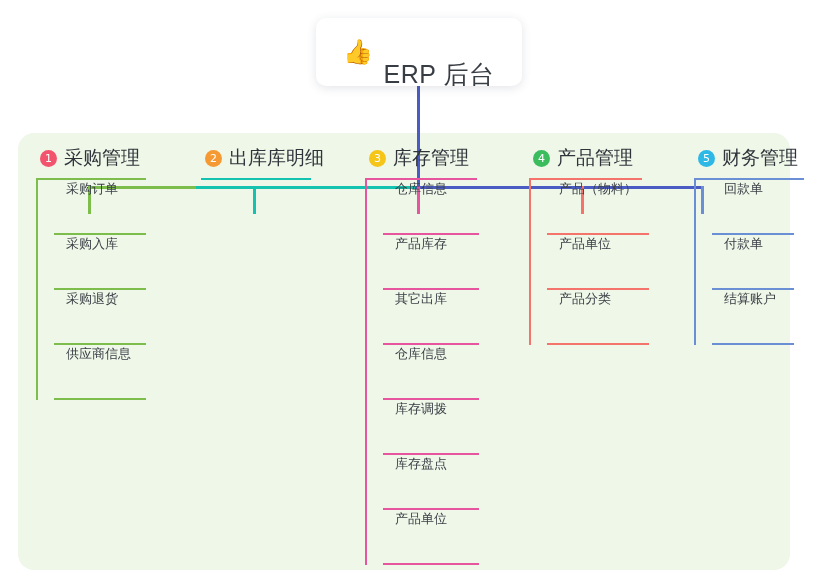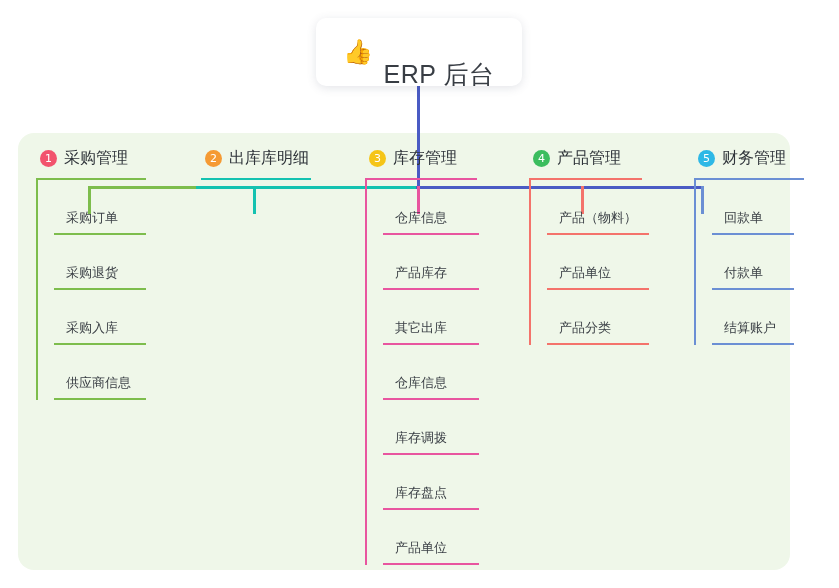--- a/index.html
+++ b/index.html
@@ -103,21 +103,21 @@
     height: 17px;
     border-radius: 50%;
     color: #ffffff;
     font-size: 11px;
     line-height: 17px;
     text-align: center;
     font-family: "DejaVu Sans", sans-serif;
     flex: 0 0 auto;
   }
   .branch-title {
-    font-size: 16px;
+    font-size: 19px;
     color: #2f343a;
     white-space: nowrap;
   }
   .branch-rule {
     height: 2px;
     margin-top: 7px;
   }
   #branch-1 .branch-rule { width: 110px; }
   #branch-2 .branch-rule { width: 110px; }
   #branch-3 .branch-rule { width: 112px; }
@@ -133,21 +133,21 @@
     position: absolute;
     left: 0;
     top: 0;
     bottom: 0;
     width: 2px;
   }
   .leaf-item {
     height: 55px;
     position: relative;
     display: flex;
-    align-items: flex-end;
+    align-items: flex-start;
     box-sizing: border-box;
     padding-bottom: 3px;
   }
   .leaf-label {
     font-size: 13px;
     color: #3a3f45;
     white-space: nowrap;
     padding-left: 12px;
     padding-bottom: 5px;
   }
@@ -189,25 +189,25 @@
       <span class="branch-title">采购管理</span>
     </div>
     <div class="branch-rule" style="background: rgb(125, 189, 76);"></div>
     <div class="leaf-list">
       <div class="leaf-spine" style="background: rgb(125, 189, 76);"></div>
       <div class="leaf-item">
         <span class="leaf-label">采购订单</span>
         <div class="leaf-rule" style="background: rgb(125, 189, 76);"></div>
       </div>
       <div class="leaf-item">
+        <span class="leaf-label">采购入库</span>
+        <div class="leaf-rule" style="background: rgb(125, 189, 76);"></div>
+      </div>
+      <div class="leaf-item">
         <span class="leaf-label">采购退货</span>
-        <div class="leaf-rule" style="background: rgb(125, 189, 76);"></div>
-      </div>
-      <div class="leaf-item">
-        <span class="leaf-label">采购入库</span>
         <div class="leaf-rule" style="background: rgb(125, 189, 76);"></div>
       </div>
       <div class="leaf-item">
         <span class="leaf-label">供应商信息</span>
         <div class="leaf-rule" style="background: rgb(125, 189, 76);"></div>
       </div>
     </div>
   </div>
 <div class="branch" id="branch-2">
     <div class="branch-head">

